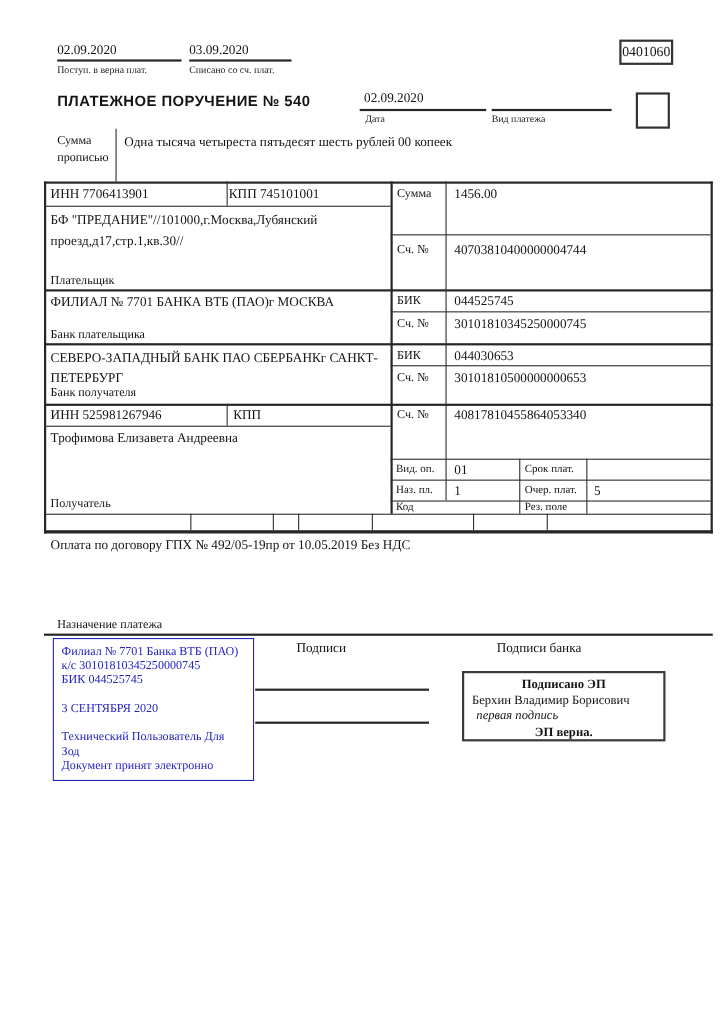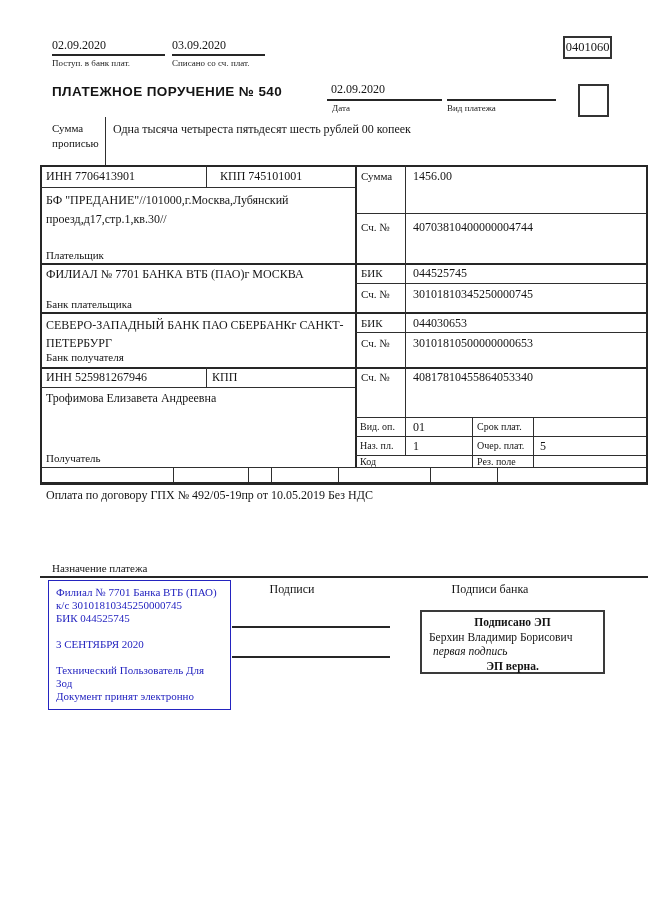--- a/index.html
+++ b/index.html
@@ -30,21 +30,21 @@
   .bold{font-weight:bold;}
   .italic{font-style:italic;}
 </style>
 </head>
 <body>
 
 <div class="page">
 
   <div class="t" style="left:52px;top:38px;">02.09.2020</div>
   <div class="h2" style="left:52px;top:54px;width:113px;"></div>
-  <div class="lbl" style="left:52px;top:58px;">Поступ. в банк плат.</div>
+  <div class="lbl" style="left:52px;top:58px;">Поступ. в верна плат.</div>
 
   <div class="t" style="left:172px;top:38px;">03.09.2020</div>
   <div class="h2" style="left:172px;top:54px;width:93px;"></div>
   <div class="lbl" style="left:172px;top:58px;">Списано со сч. плат.</div>
 
   <div class="box codebox" style="left:563px;top:36px;width:45px;height:19px;">0401060</div>
 
   <div class="title" style="left:52px;top:84px;">ПЛАТЕЖНОЕ ПОРУЧЕНИЕ № 540</div>
 
   <div class="t" style="left:331px;top:82px;">02.09.2020</div>
@@ -86,21 +86,21 @@
   <div class="vl" style="left:533px;top:417px;height:50px;"></div>
 
   <div class="vl" style="left:173px;top:467px;height:15px;"></div>
   <div class="vl" style="left:248px;top:467px;height:15px;"></div>
   <div class="vl" style="left:271px;top:467px;height:15px;"></div>
   <div class="vl" style="left:338px;top:467px;height:15px;"></div>
   <div class="vl" style="left:430px;top:467px;height:15px;"></div>
   <div class="vl" style="left:497px;top:467px;height:15px;"></div>
 
   <div class="t" style="left:46px;top:169px;">ИНН 7706413901</div>
-  <div class="t" style="left:220px;top:169px;">КПП 745101001</div>
+  <div class="t" style="left:208px;top:169px;">КПП 745101001</div>
   <div class="cl" style="left:361px;top:170px;">Сумма</div>
   <div class="t" style="left:413px;top:169px;">1456.00</div>
 
   <div class="tw" style="left:46px;top:191px;width:298px;">БФ "ПРЕДАНИЕ"//101000,г.Москва,Лубянский проезд,д17,стр.1,кв.30//</div>
   <div class="cl" style="left:46px;top:249px;">Плательщик</div>
   <div class="cl" style="left:361px;top:221px;">Сч. №</div>
   <div class="t" style="left:413px;top:220px;">40703810400000004744</div>
 
   <div class="t" style="left:46px;top:267px;">ФИЛИАЛ № 7701 БАНКА ВТБ (ПАО)г МОСКВА</div>
   <div class="cl" style="left:361px;top:267px;">БИК</div>

